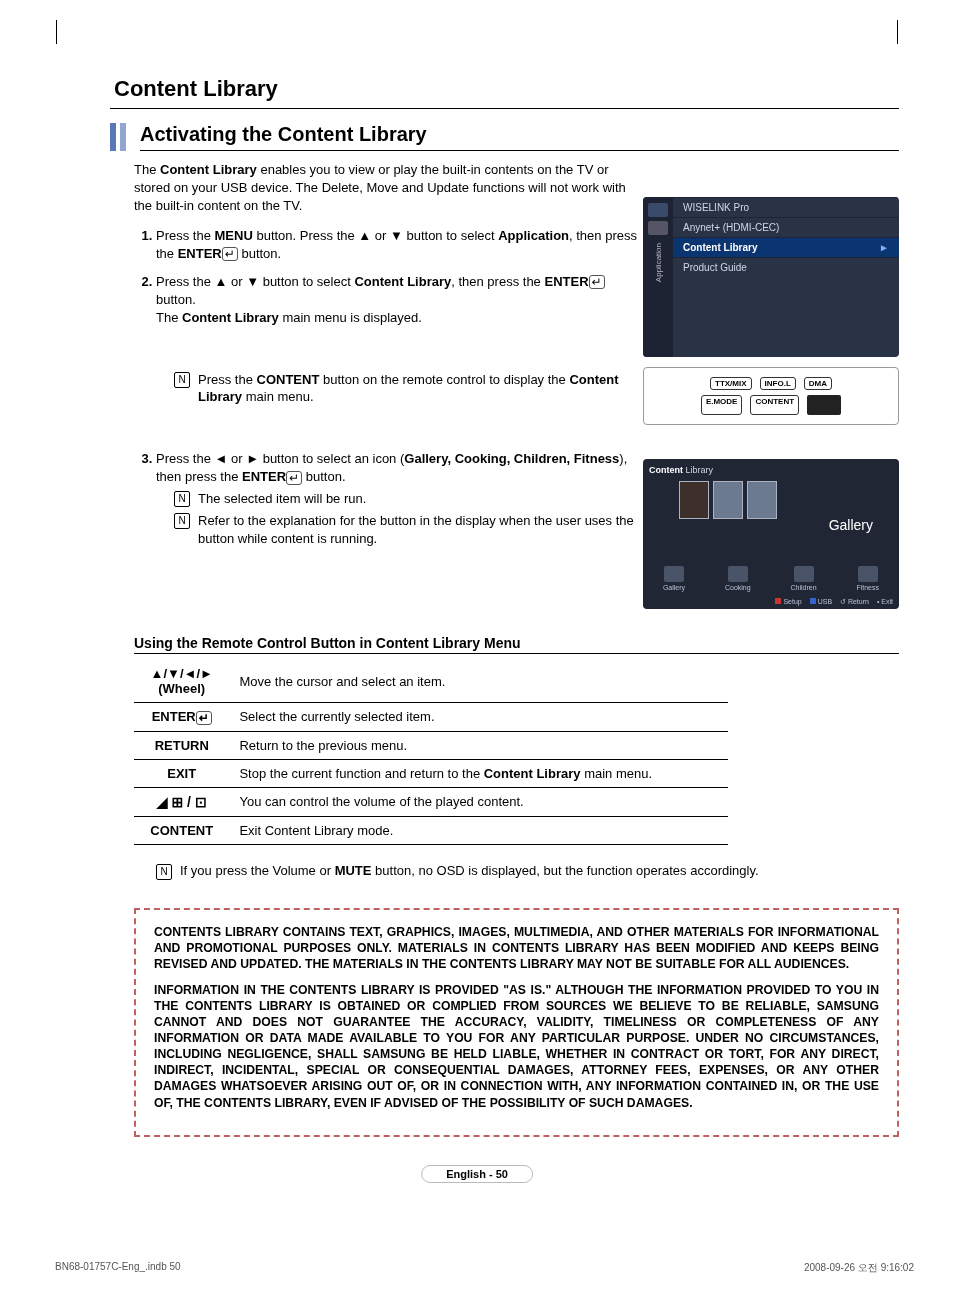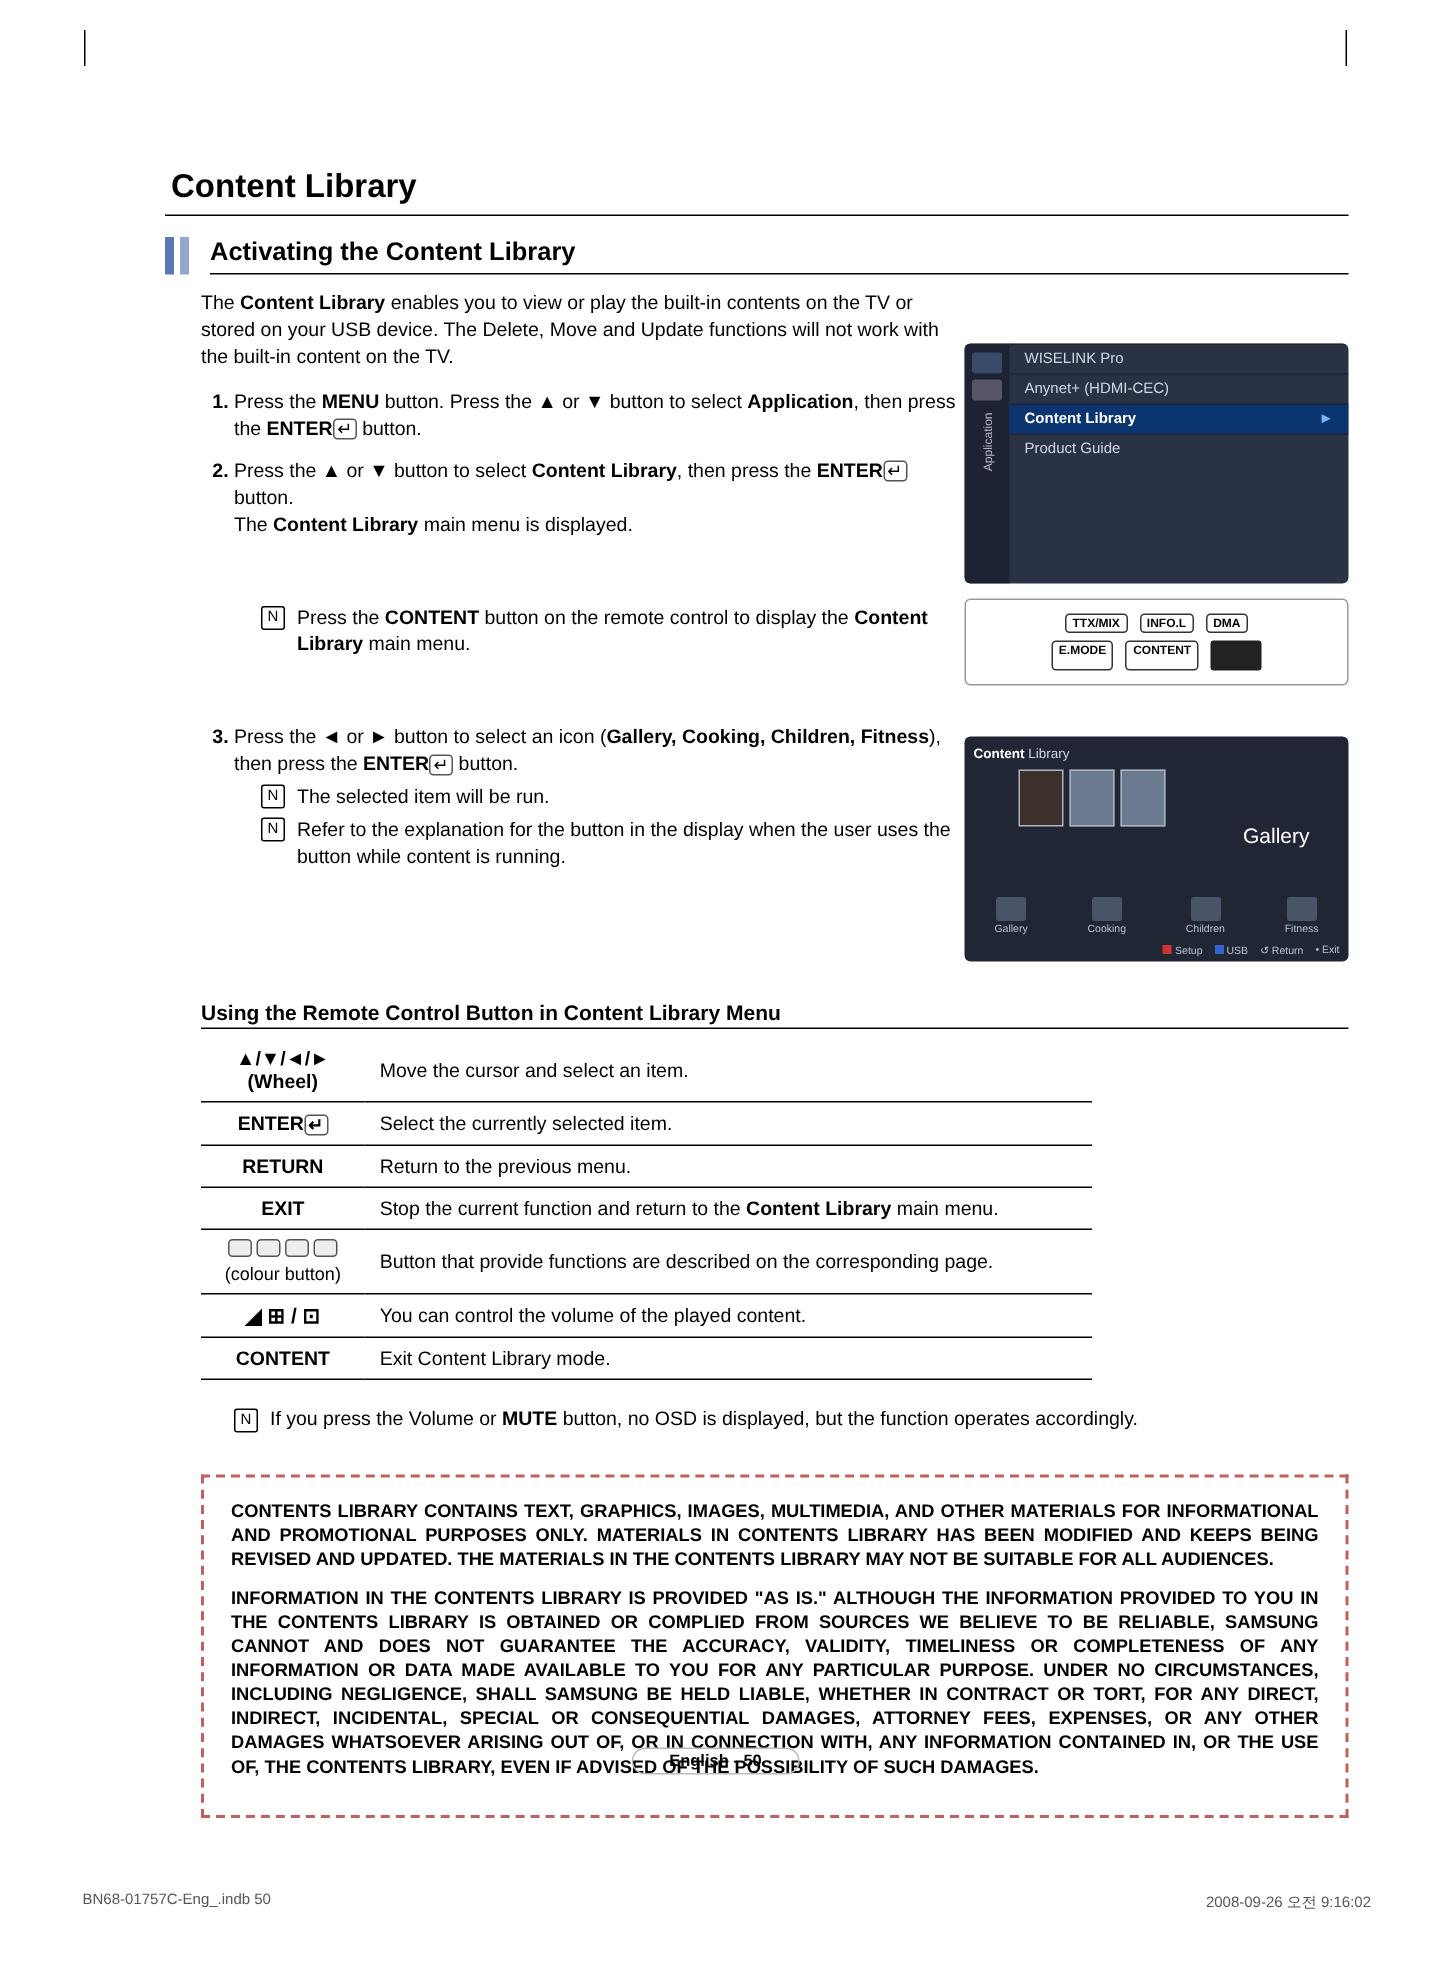--- a/index.html
+++ b/index.html
@@ -7,21 +7,21 @@
   background: #fff;
   font-family: Arial, Helvetica, sans-serif;
   color: #000;
   width: 954px;
 }
 .page {
   width: 954px;
   height: 1315px;
   position: relative;
   box-sizing: border-box;
-  padding: 105px 55px 40px 110px;
+  padding: 70px 55px 40px 110px;
 }
 .crop-left, .crop-right {
   position: absolute;
   top: 20px;
   width: 1px;
   height: 24px;
   background: #000;
 }
 .crop-left { left: 56px; }
 .crop-right { right: 56px; }
@@ -41,21 +41,21 @@
   width: 6px;
   background: #5a78b8;
   margin-right: 4px;
 }
 .blue-bar2 {
   width: 6px;
   background: #93a6d2;
   margin-right: 14px;
 }
 .sub-title {
-  font-size: 17px;
+  font-size: 20px;
   font-weight: bold;
   flex: 1;
   border-bottom: 1px solid #000;
   padding-bottom: 4px;
 }
 .two-col {
   display: flex;
   gap: 4px;
 }
 .left-col {
@@ -371,32 +371,20 @@
     <tr>
       <td class="b">RETURN</td>
       <td>Return to the previous menu.</td>
     </tr>
     <tr>
       <td class="b">EXIT</td>
       <td><span>Stop the current function and return to the </span><b>Content Library</b><span> main menu.</span></td>
     </tr>
     <tr>
       <td class="b">
-        <span class="cbtn-row">
-          <span class="cbtn"></span>
-              <span class="cbtn"></span>
-              <span class="cbtn"></span>
-              <span class="cbtn"></span>
-        </span><br>
-        <span style="font-weight:normal;font-size:12px">(colour button)</span>
-      </td>
-      <td>Button that provide functions are described on the corresponding page.</td>
-    </tr>
-    <tr>
-      <td class="b">
         <span class="vol-icons">◢ ⊞ / ⊡</span>
       </td>
       <td>You can control the volume of the played content.</td>
     </tr>
     <tr>
       <td class="b">CONTENT</td>
       <td>Exit Content Library mode.</td>
     </tr>
   </tbody>
     </table>

